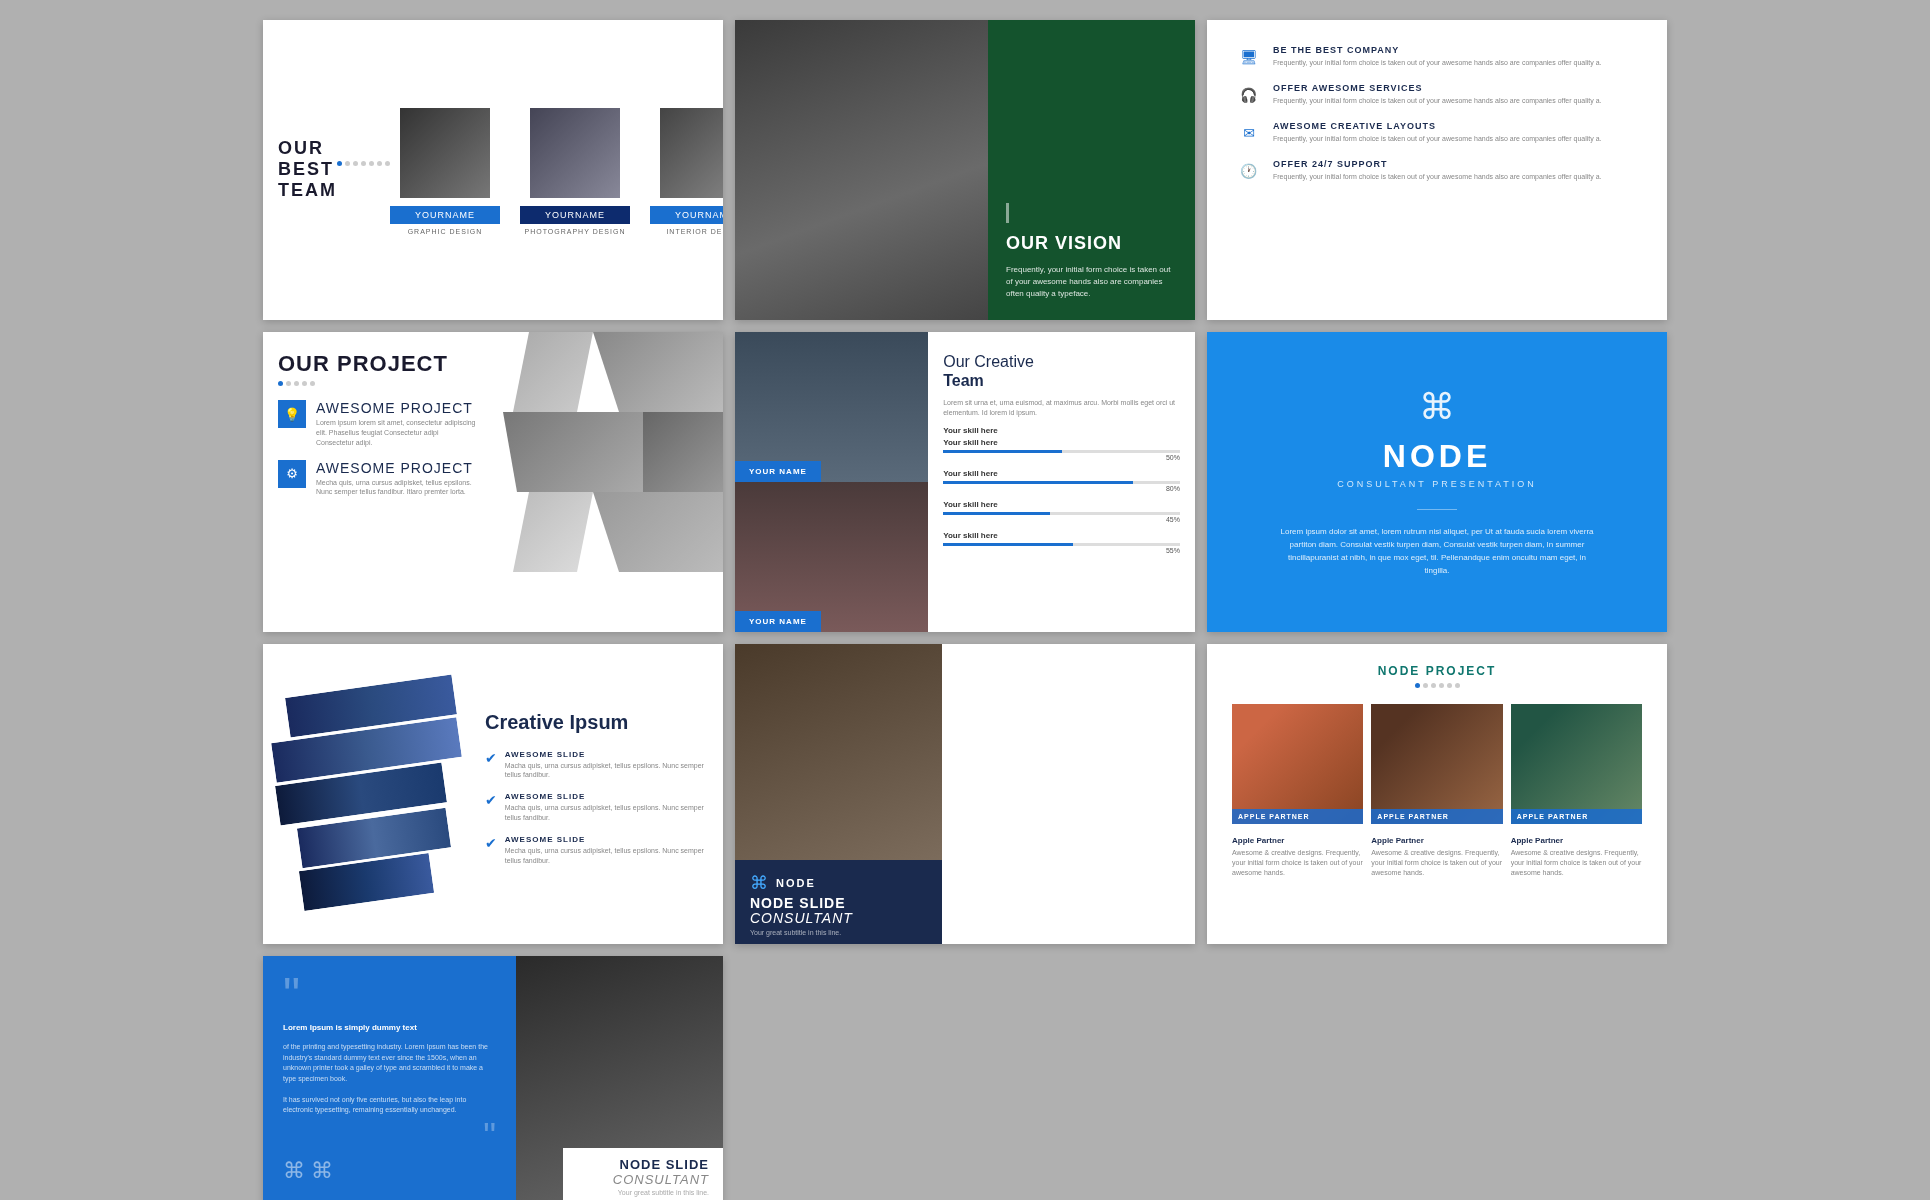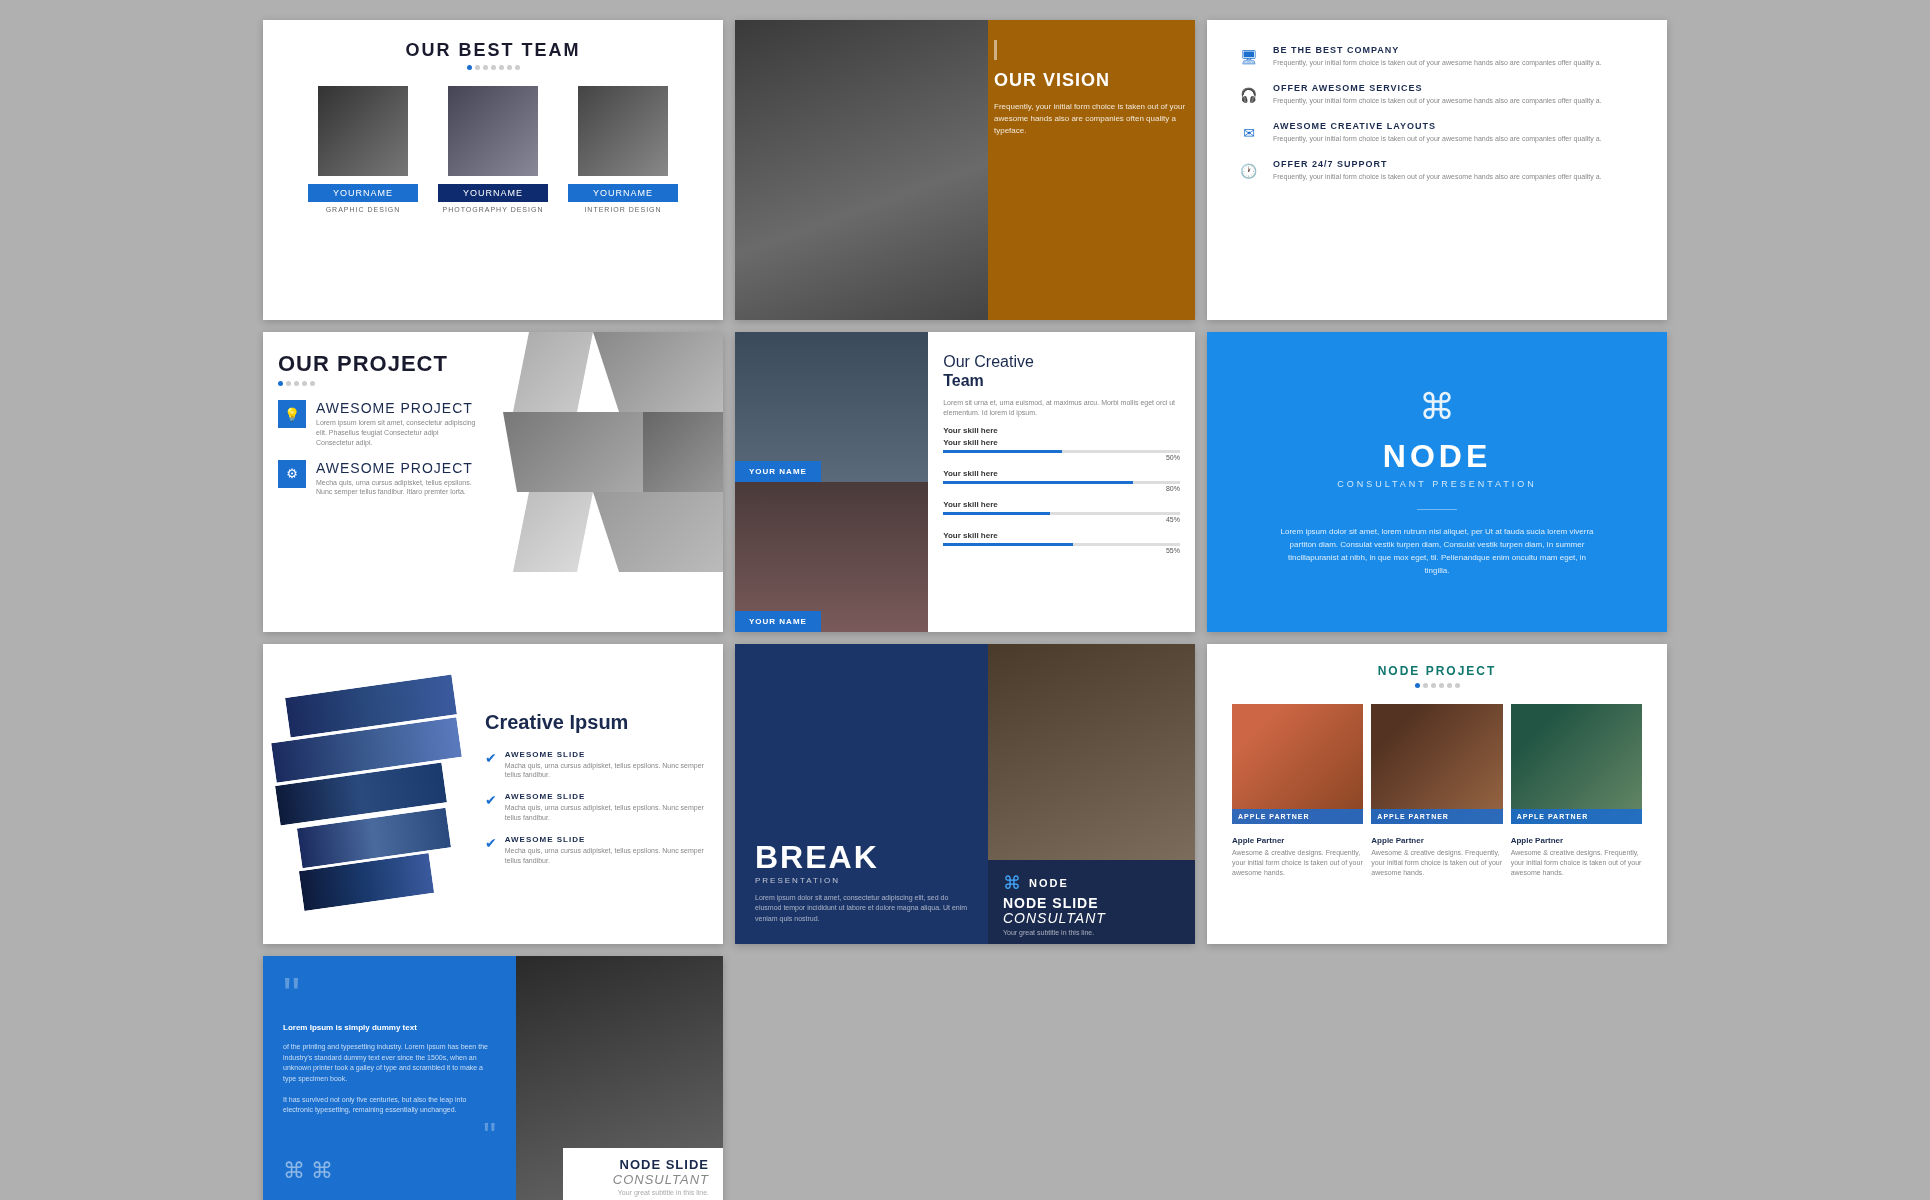--- a/index.html
+++ b/index.html
@@ -21,21 +21,21 @@
     .slide {
       background: #fff;
       overflow: hidden;
       position: relative;
       box-shadow: 0 2px 8px rgba(0,0,0,0.2);
     }
 
     
     .slide-1 {
       display: flex;
-      flex-direction: column;
+      flex-direction: row;
       align-items: center;
       padding: 20px 15px 18px;
     }
     .slide-1 .title {
       font-size: 18px;
       font-weight: 900;
       letter-spacing: 2px;
       text-transform: uppercase;
       color: #1a1a2e;
       margin-bottom: 4px;
@@ -102,25 +102,25 @@
       position: relative;
       overflow: hidden;
     }
     .slide-2-left .photo-bg {
       width: 100%;
       height: 100%;
       background: linear-gradient(160deg, #444 0%, #777 60%, #555 100%);
     }
     .slide-2-right {
       width: 45%;
-      background: #a16207;
-      display: flex;
-      flex-direction: column;
-      justify-content: flex-start;
-      padding: 20px 6px;
+      background: #14532d;
+      display: flex;
+      flex-direction: column;
+      justify-content: flex-end;
+      padding: 20px 18px;
     }
     .slide-2-right .vision-title {
       font-size: 18px;
       font-weight: 900;
       color: #fff;
       text-transform: uppercase;
       letter-spacing: 1px;
       margin-bottom: 10px;
     }
     .slide-2-right .vision-text {
@@ -785,26 +785,20 @@
         <div class="check-icon">✔</div>
         <div>
           <div class="ci-title">AWESOME SLIDE</div>
           <div class="ci-text">Mecha quis, urna cursus adipisket, tellus epsilons. Nunc semper tellus fandibur.</div>
         </div>
       </div>
     </div>
   </div>
 
   <div class="slide slide-8">
-    <div class="slide-8-left">
-      <div class="overlay"></div>
-      <div class="break-title">BREAK</div>
-      <div class="break-sub">PRESENTATION</div>
-      <div class="break-text">Lorem ipsum dolor sit amet, consectetur adipiscing elit, sed do eiusmod tempor incididunt ut labore et dolore magna aliqua. Ut enim veniam quis nostrud.</div>
-    </div>
     <div class="slide-8-right">
       <div class="ph" style="background:linear-gradient(160deg,#4a3a2a 0%,#8a7a6a 100%)"></div>
       <div class="s8-node-badge">
         <div class="s8-node-top">
           <span class="s8-node-icon">⌘</span>
           <span class="s8-node-name">NODE</span>
         </div>
         <div class="s8-slide-text">NODE SLIDE</div>
         <div class="s8-consultant">CONSULTANT</div>
         <div class="s8-subtitle">Your great subtitle in this line.</div>

